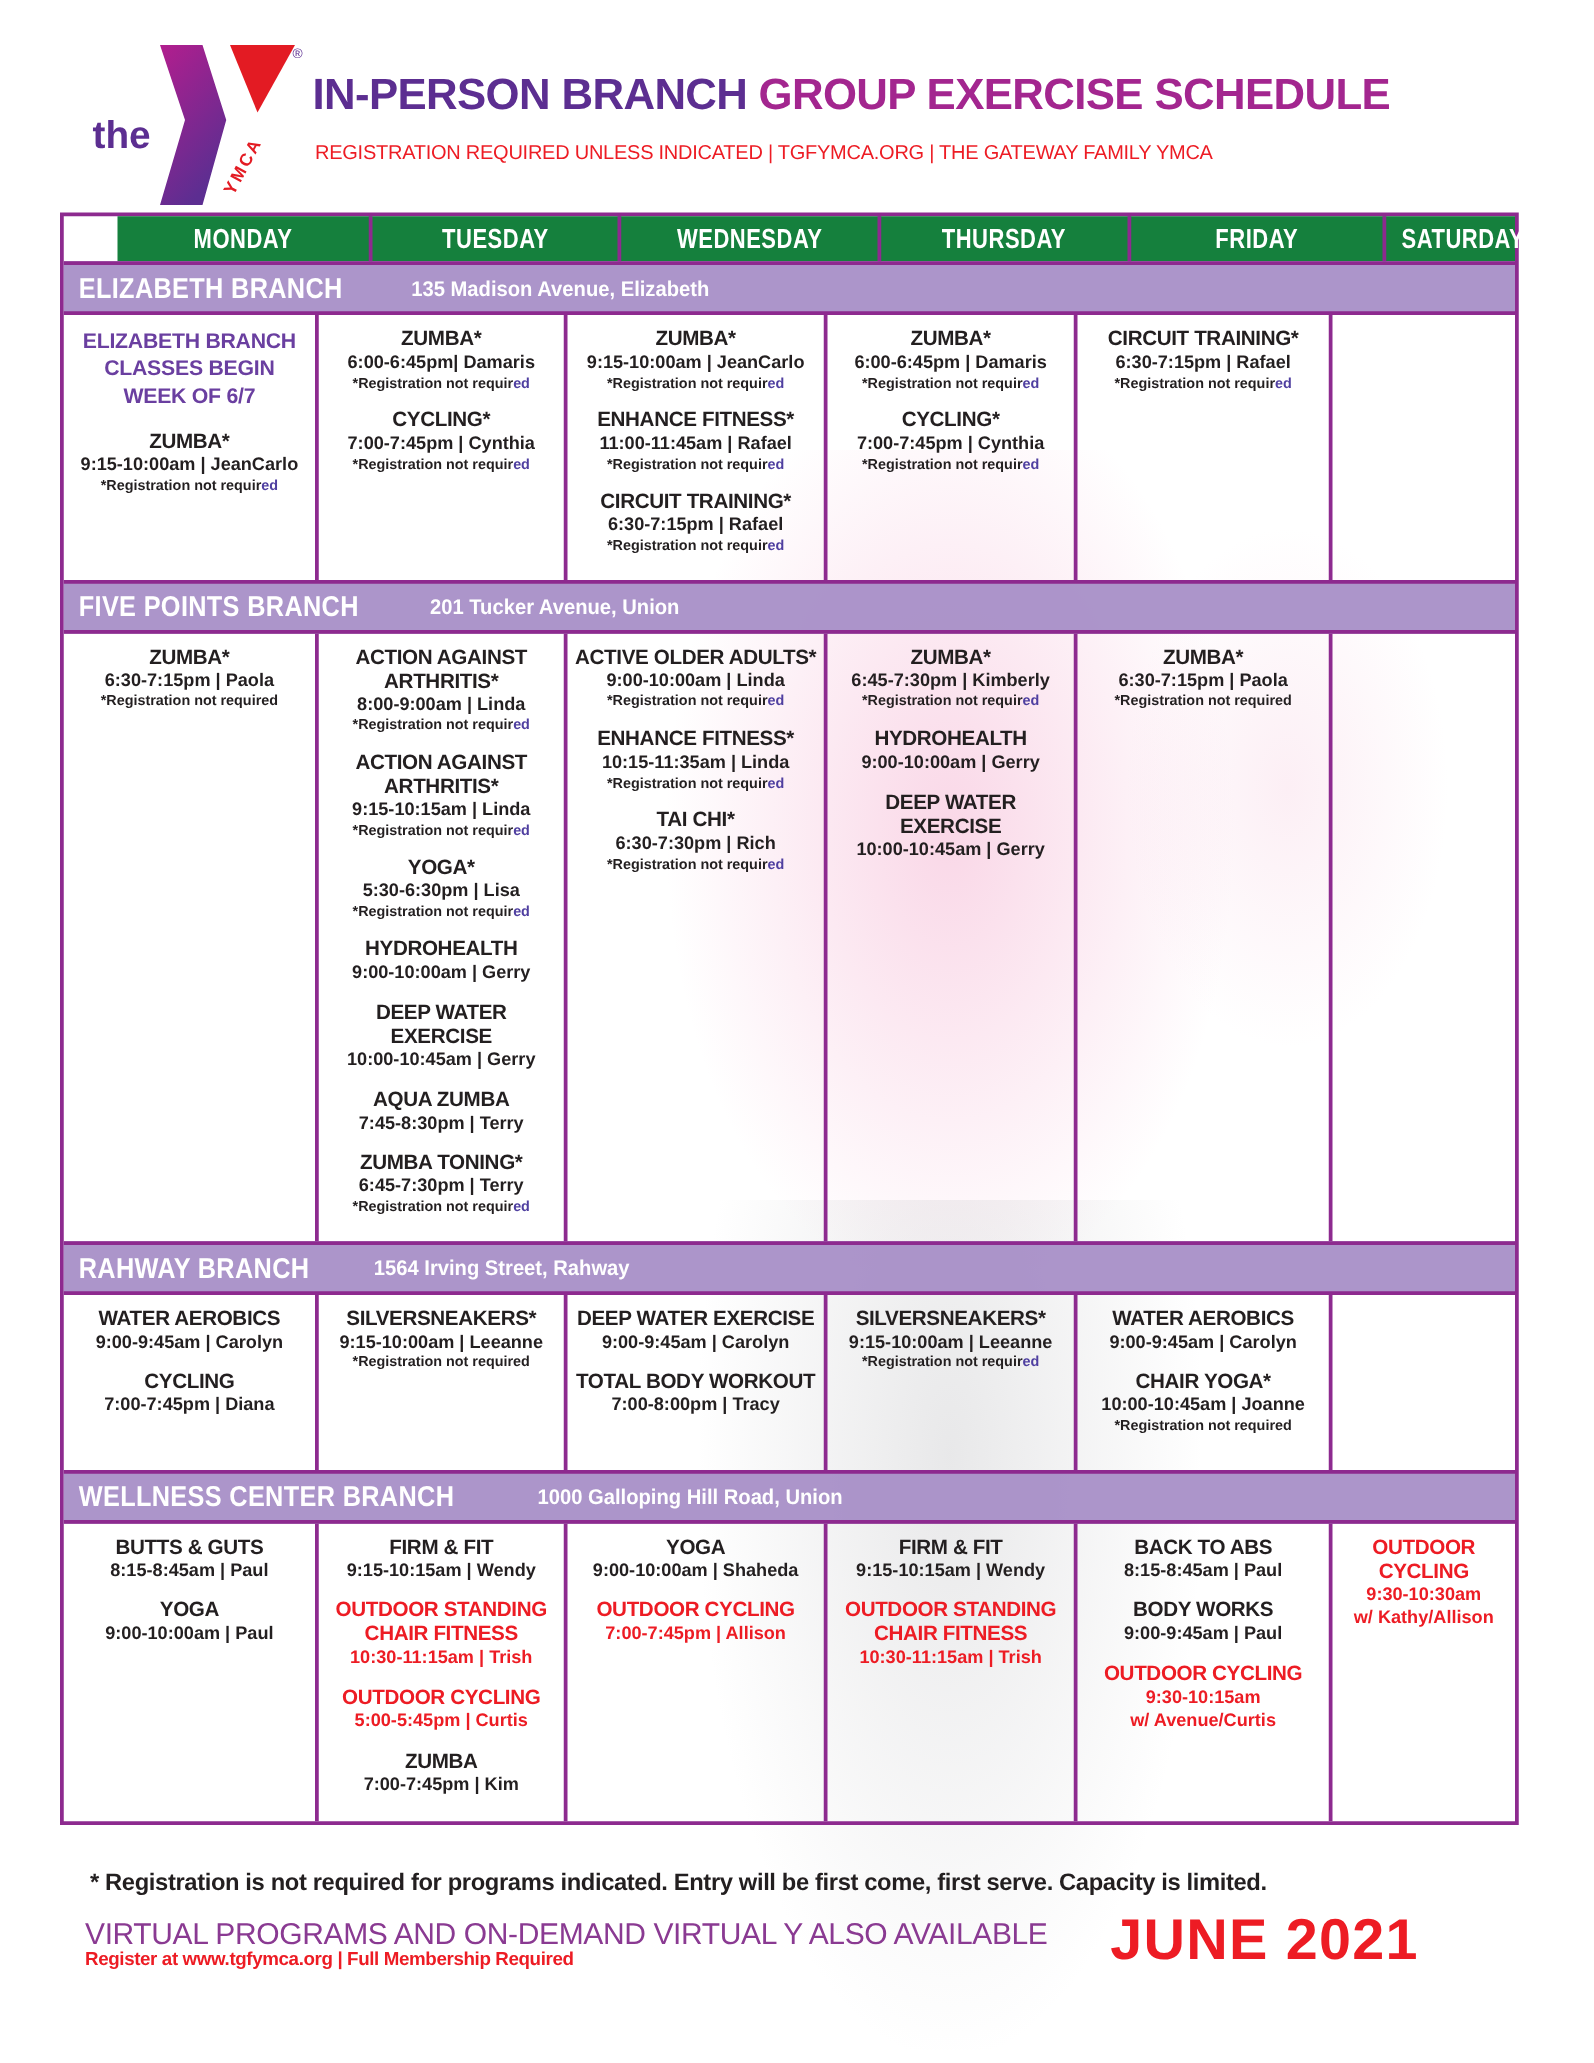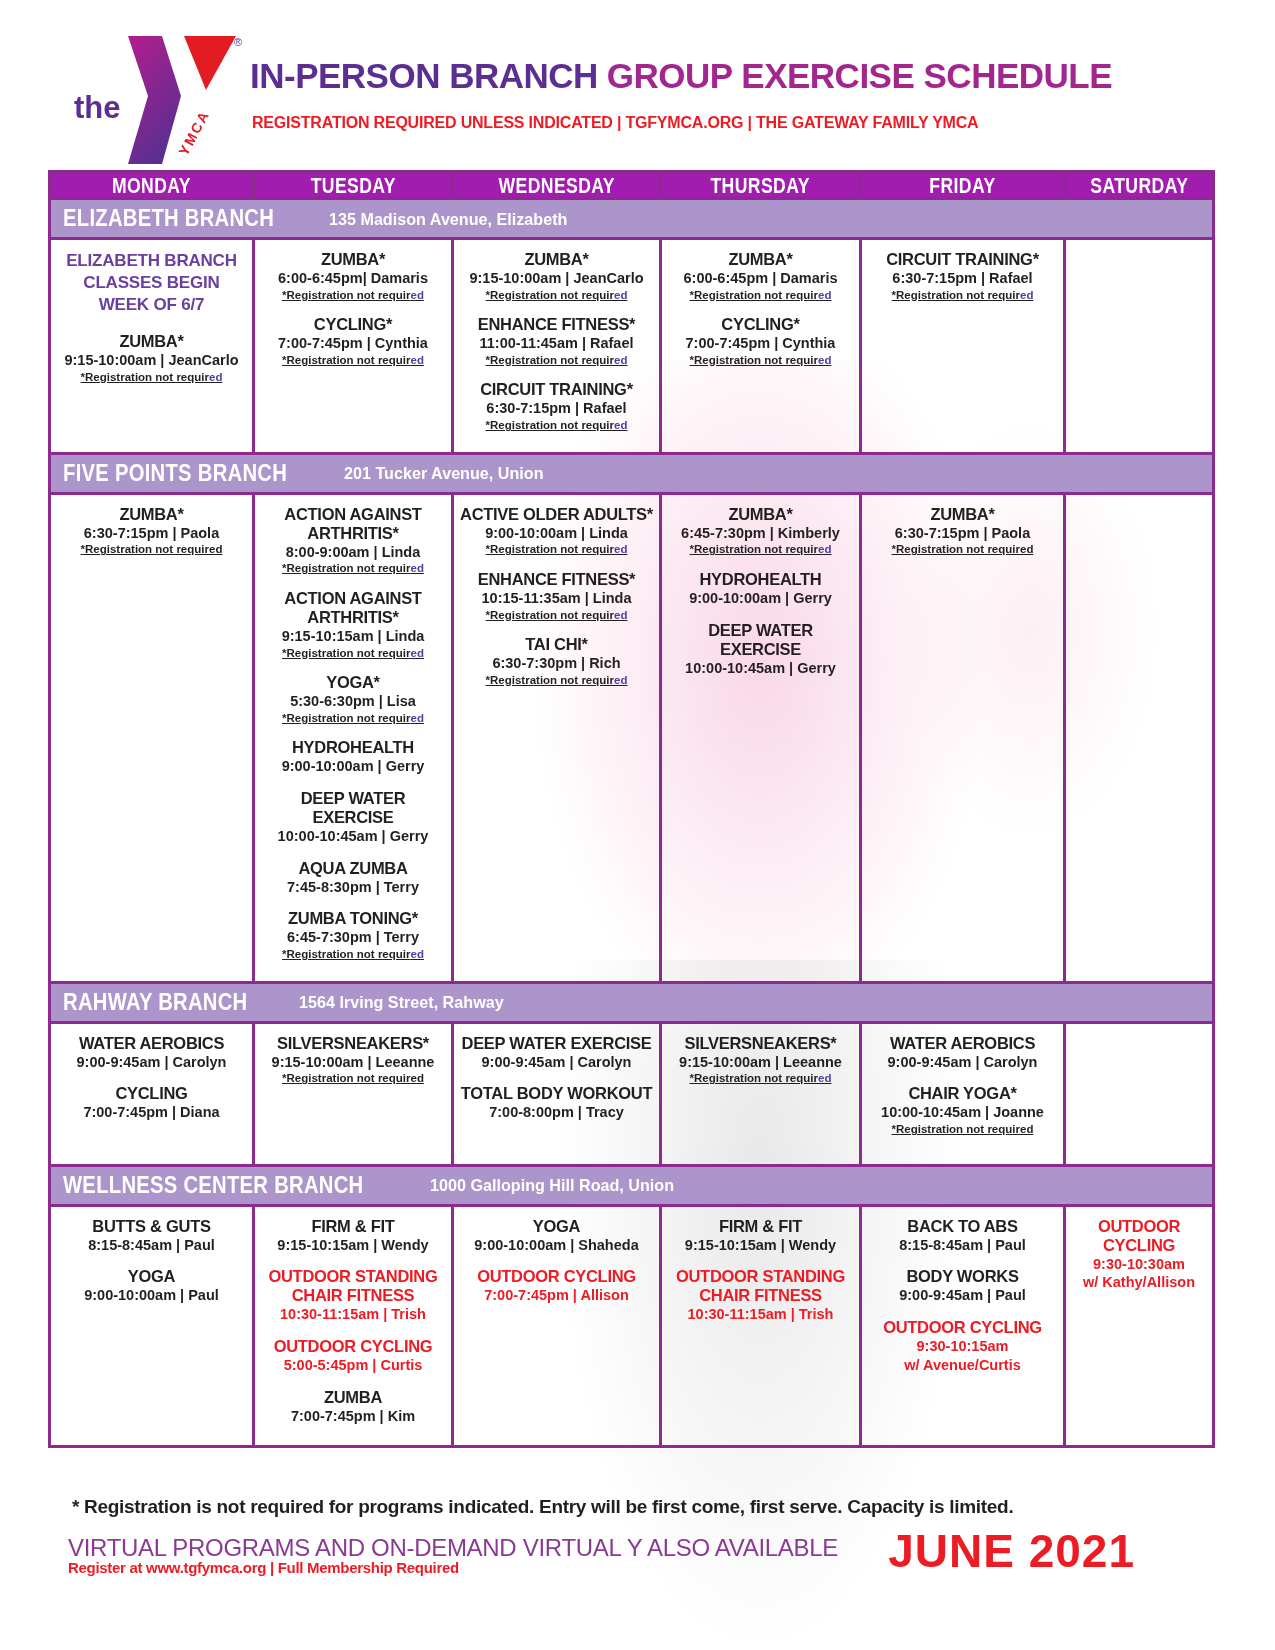--- a/index.html
+++ b/index.html
@@ -15,44 +15,44 @@
   .wm2{left:560px;top:960px;width:400px;height:680px;
     background:radial-gradient(ellipse at 50% 30%,rgba(195,195,198,.38),rgba(195,195,198,0) 72%);}
   .wm3{left:900px;top:420px;width:260px;height:420px;
     background:radial-gradient(ellipse at 50% 50%,rgba(244,190,214,.25),rgba(244,190,214,0) 70%);}
 
   .hdr{position:absolute;left:0;top:0;width:100%;z-index:2;}
   .logo{position:absolute;left:66px;top:34px;}
   .title{position:absolute;left:250px;top:56px;margin:0;font-size:35px;font-weight:bold;letter-spacing:-.5px;white-space:nowrap;}
   .title .t1{color:#5c2e91;}
   .title .t2{color:#a3268f;margin-left:9px;}
-  .subtitle{position:absolute;left:252px;top:114px;font-size:16px;font-weight:bold;color:#ed1c24;letter-spacing:-.2px;white-space:nowrap;}
+  .subtitle{position:absolute;left:252px;top:114px;font-size:16px;font-weight:normal;color:#ed1c24;letter-spacing:-.2px;white-space:nowrap;}
 
   
   .schedule{position:absolute;left:48px;top:170px;width:1167px;z-index:1;
     border:3px solid #8d2a8f;background:transparent;box-sizing:border-box;}
   .row{display:grid;grid-template-columns:201px 199px 208px 200px 204px auto;}
-  .days{background:#a21caf;height:24px;}
+  .days{background:#15803d;height:36px;margin-left:43px;}
   .daycell{display:flex;align-items:center;justify-content:center;box-sizing:border-box;}
   .daycell + .daycell{border-left:3px solid #8d2a8f;}
   .daylabel{color:#ffffff;font-weight:bold;font-size:22px;letter-spacing:.5px;display:inline-block;transform:scaleX(.8);white-space:nowrap;}
   .bar{background:rgba(166,141,198,.93);border-top:3px solid #8d2a8f;border-bottom:3px solid #8d2a8f;
     height:37px;display:flex;align-items:center;padding-left:12px;box-sizing:content-box;}
   .bar-name{color:#fff;font-weight:bold;font-size:23px;letter-spacing:.3px;display:inline-block;transform:scaleX(.88);transform-origin:0 50%;white-space:nowrap;}
   .bar-addr{color:#fff;font-weight:bold;font-size:17px;margin-left:26px;display:inline-block;transform:scaleX(.95);transform-origin:0 50%;white-space:nowrap;margin-top:2px;}
   .cell{box-sizing:border-box;padding:10px 6px 6px 6px;text-align:center;}
   .cell + .cell{border-left:3px solid #8d2a8f;}
   .sec0 .cell{min-height:205px;}
   .sec1 .cell{min-height:462px;}
   .sec2 .cell{min-height:140px;}
   .sec3 .cell{min-height:228px;}
   .blk{margin-bottom:13px;color:#231f20;}
   .btitle{font-size:16.5px;font-weight:bold;letter-spacing:-.3px;line-height:1.15;}
   .btime{font-size:14.5px;font-weight:bold;line-height:1.3;}
-  .reg{font-size:11.5px;font-weight:bold;line-height:1.25;color:#231f20;text-decoration:underline;}
+  .reg{font-size:11.5px;font-weight:bold;line-height:1.25;color:#231f20;}
   .edp{color:#4f3fa0;}
   .red .btitle,.red .btime{color:#ed1c24;}
   .notice{margin-bottom:16px;color:#6a3fa0;font-weight:bold;font-size:17px;line-height:1.3;letter-spacing:-.2px;}
 
   
   .foot{position:absolute;left:0;top:0;width:100%;z-index:2;}
   .disclaimer{position:absolute;left:72px;top:1496px;font-size:19px;font-weight:bold;color:#231f20;letter-spacing:-.3px;white-space:nowrap;}
   .virtual{position:absolute;left:68px;top:1534px;font-size:24px;font-weight:normal;color:#8a3a92;letter-spacing:-.3px;white-space:nowrap;}
   .register{position:absolute;left:68px;top:1559px;font-size:15px;font-weight:bold;color:#ed1c24;letter-spacing:-.3px;white-space:nowrap;}
   .month{position:absolute;right:140px;top:1524px;font-size:46px;font-weight:bold;color:#ed1c24;letter-spacing:1px;white-space:nowrap;}

